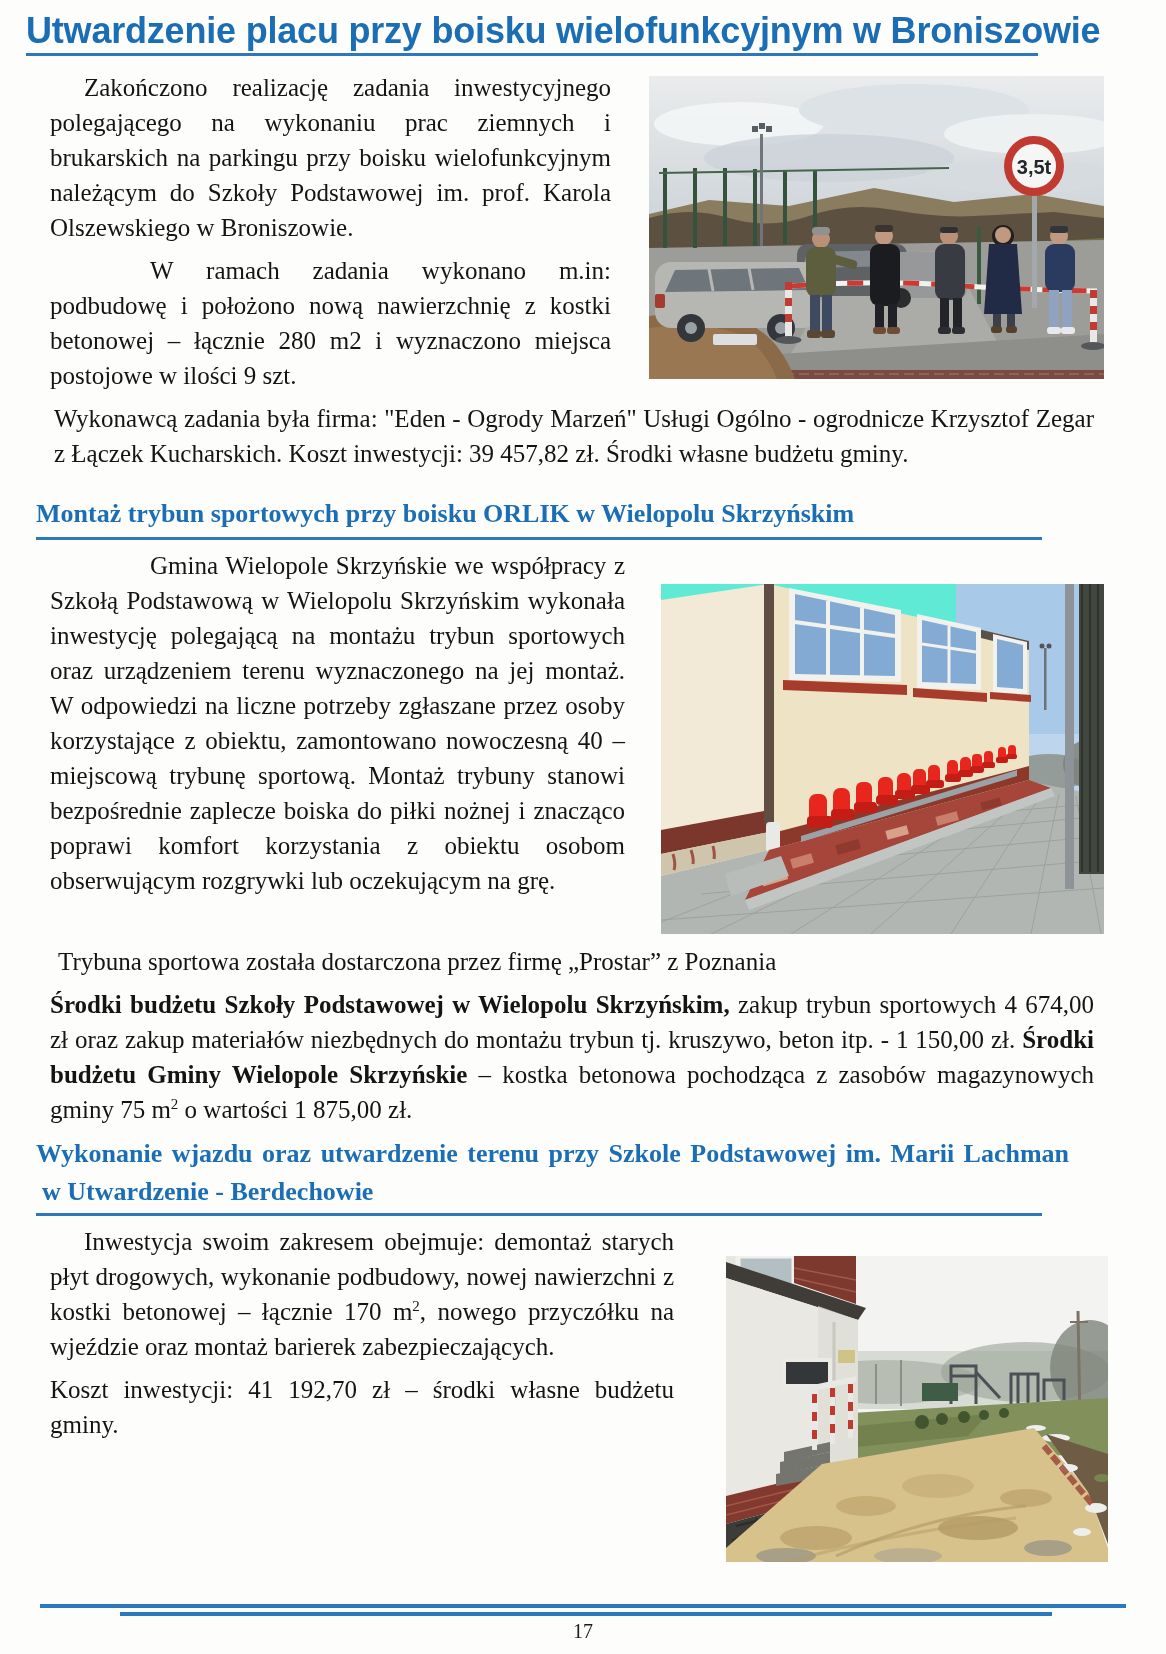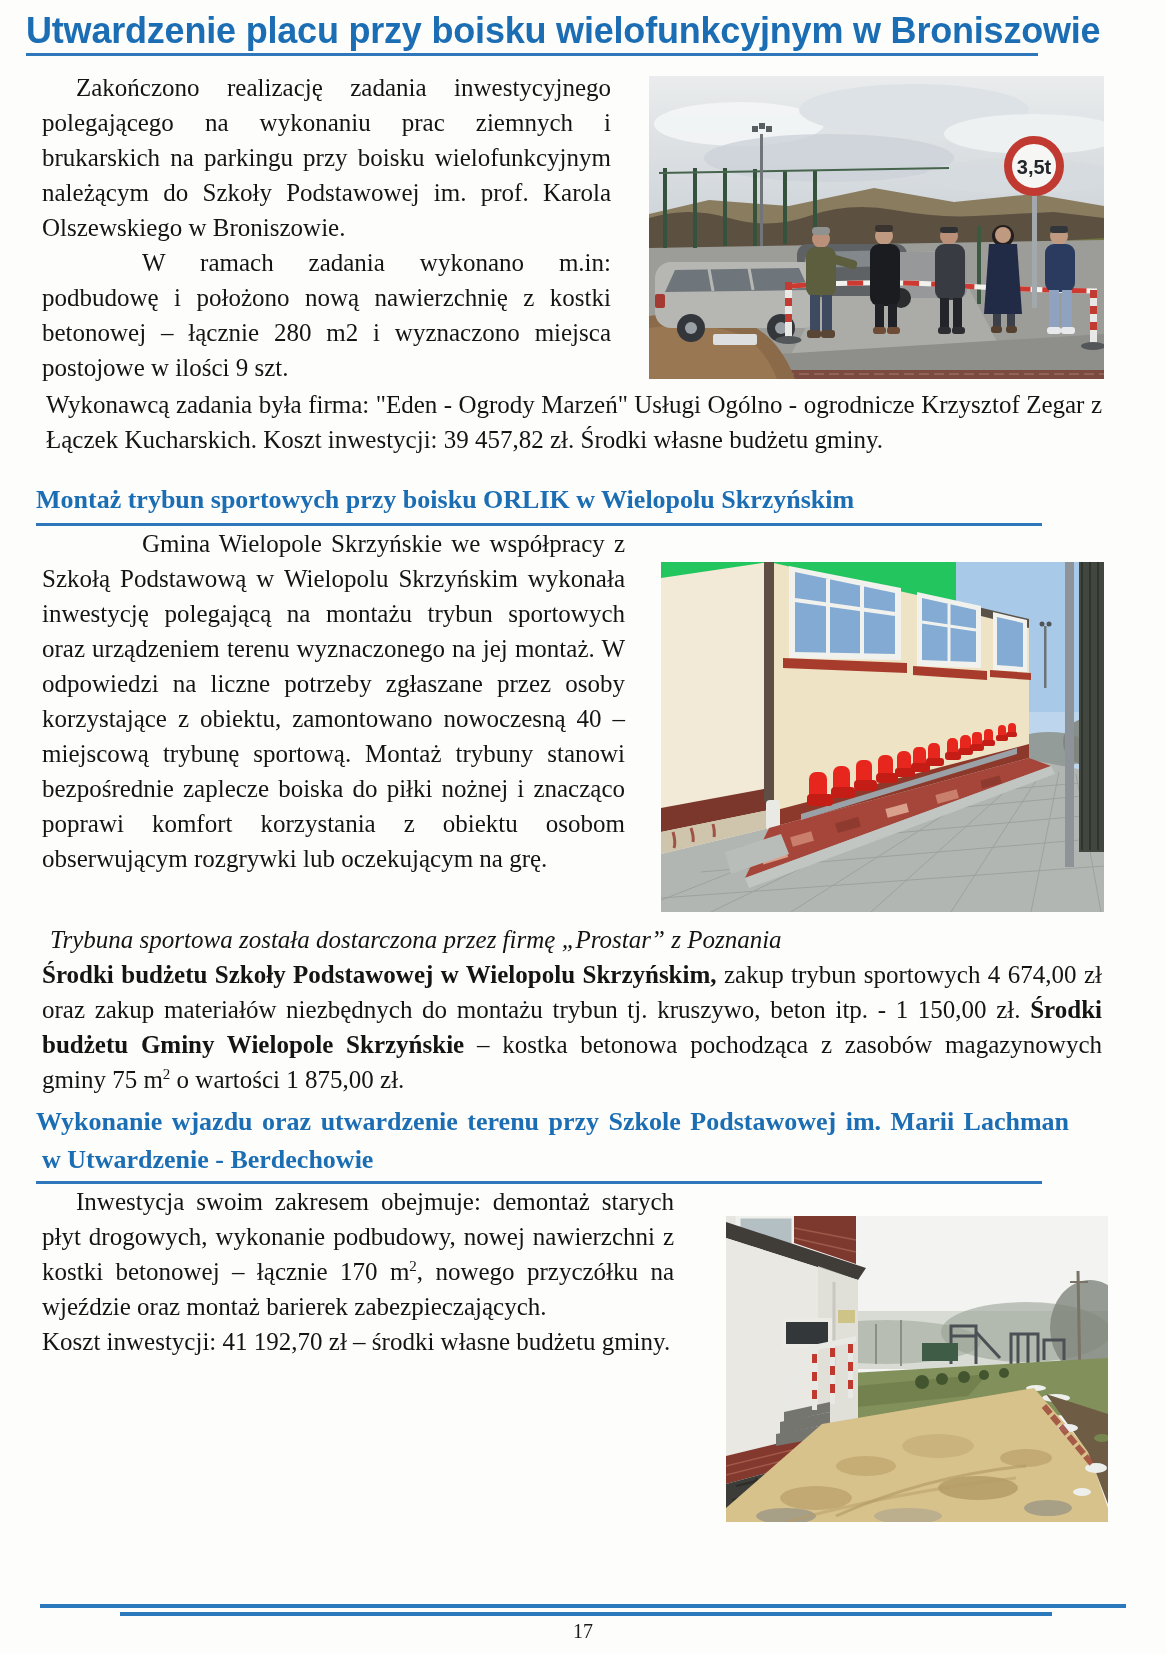--- a/index.html
+++ b/index.html
@@ -23,30 +23,30 @@
   .h-serif {
     font-size: 26px; line-height: 38px; font-weight: 700;
     color: #1c6eb4; margin-left: -6px; white-space: nowrap;
   }
   .rule { height: 3px; background: #2e77ba; }
   .rule-1 { width: 1012px; margin: 5px 0 14px -16px; }
   .rule-2 { width: 1006px; margin: 4px 0 0 -6px; }
   .rule-3 { width: 1006px; margin: 2px 0 0 -6px; }
   .h3line1 { word-spacing: 3px; }
 
-  p.body { margin: 0; font-size: 25px; line-height: 35px; text-align: justify; }
+  p.body { margin: 8px; font-size: 25px; line-height: 35px; text-align: justify; }
   .ind-a { text-indent: 34px; }
   .ind-b { text-indent: 100px; }
   .clearr { clear: right; }
-  .sec2-p2 { margin-top: 22px; text-align: left; padding-left: 8px; font-style: italic; }
+  .sec2-p2 { margin-top: 22px; text-align: left; padding-left: 8px; }
   .sec1-p3 { text-align: left; padding-left: 4px; }
   sup.sq { font-size: 0.6em; vertical-align: super; line-height: 0; }
   b { font-weight: 700; }
 
-  .photo { float: right; background: #22c55e; }
+  .photo { float: right; background: #5eead4; }
   .photo-1 { width: 455px; height: 303px; margin: 6px -2px 8px 38px; }
   .photo-2 { width: 443px; height: 350px; margin: 36px -2px 10px 36px; }
   .photo-3 { width: 382px; height: 306px; margin: 32px -6px 8px 52px; }
   .photo svg { display: block; width: 100%; height: 100%; }
 
   .h2-block { margin-top: 24px; }
   .h3-block { margin-top: 6px; }
   .sec3-p1 { margin-top: 56px; }
 
   .footer { position: absolute; left: 0; top: 1600px; width: 1166px; height: 54px; }

